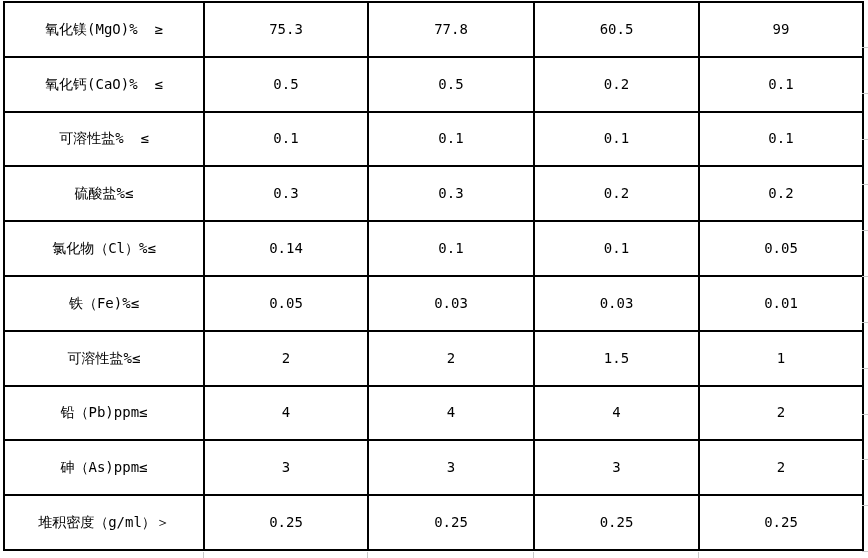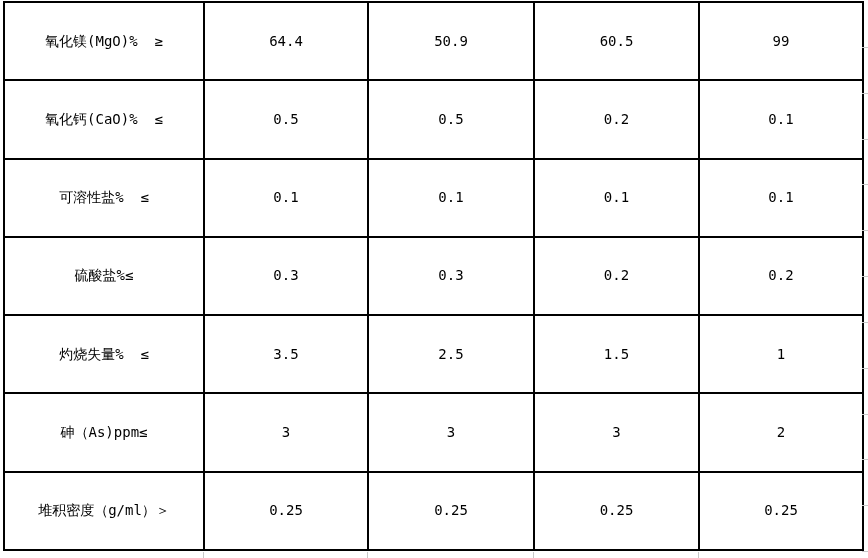--- a/index.html
+++ b/index.html
@@ -70,22 +70,22 @@
     <colgroup>
       <col style="width:200px">
       <col style="width:164px">
       <col style="width:166px">
       <col style="width:165px">
       <col style="width:164px">
     </colgroup>
     <tbody id="spec-table-body">
         <tr>
           <th class="label-cell">氧化镁(MgO)%  ≥</th>
-          <td>64.4</td>
-          <td>50.9</td>
+          <td>75.3</td>
+          <td>77.8</td>
           <td>60.5</td>
           <td>99</td>
         </tr>
         <tr>
           <th class="label-cell">氧化钙(CaO)%  ≤</th>
           <td>0.5</td>
           <td>0.5</td>
           <td>0.2</td>
           <td>0.1</td>
         </tr>
@@ -97,25 +97,46 @@
           <td>0.1</td>
         </tr>
         <tr>
           <th class="label-cell">硫酸盐%≤</th>
           <td>0.3</td>
           <td>0.3</td>
           <td>0.2</td>
           <td>0.2</td>
         </tr>
         <tr>
-          <th class="label-cell">灼烧失量%  ≤</th>
-          <td>3.5</td>
-          <td>2.5</td>
+          <th class="label-cell">氯化物（Cl）%≤</th>
+          <td>0.14</td>
+          <td>0.1</td>
+          <td>0.1</td>
+          <td>0.05</td>
+        </tr>
+        <tr>
+          <th class="label-cell">铁（Fe)%≤</th>
+          <td>0.05</td>
+          <td>0.03</td>
+          <td>0.03</td>
+          <td>0.01</td>
+        </tr>
+        <tr>
+          <th class="label-cell">可溶性盐%≤</th>
+          <td>2</td>
+          <td>2</td>
           <td>1.5</td>
           <td>1</td>
+        </tr>
+        <tr>
+          <th class="label-cell">铅（Pb)ppm≤</th>
+          <td>4</td>
+          <td>4</td>
+          <td>4</td>
+          <td>2</td>
         </tr>
         <tr>
           <th class="label-cell">砷（As)ppm≤</th>
           <td>3</td>
           <td>3</td>
           <td>3</td>
           <td>2</td>
         </tr>
         <tr>
           <th class="label-cell">堆积密度（g/ml）＞</th>

